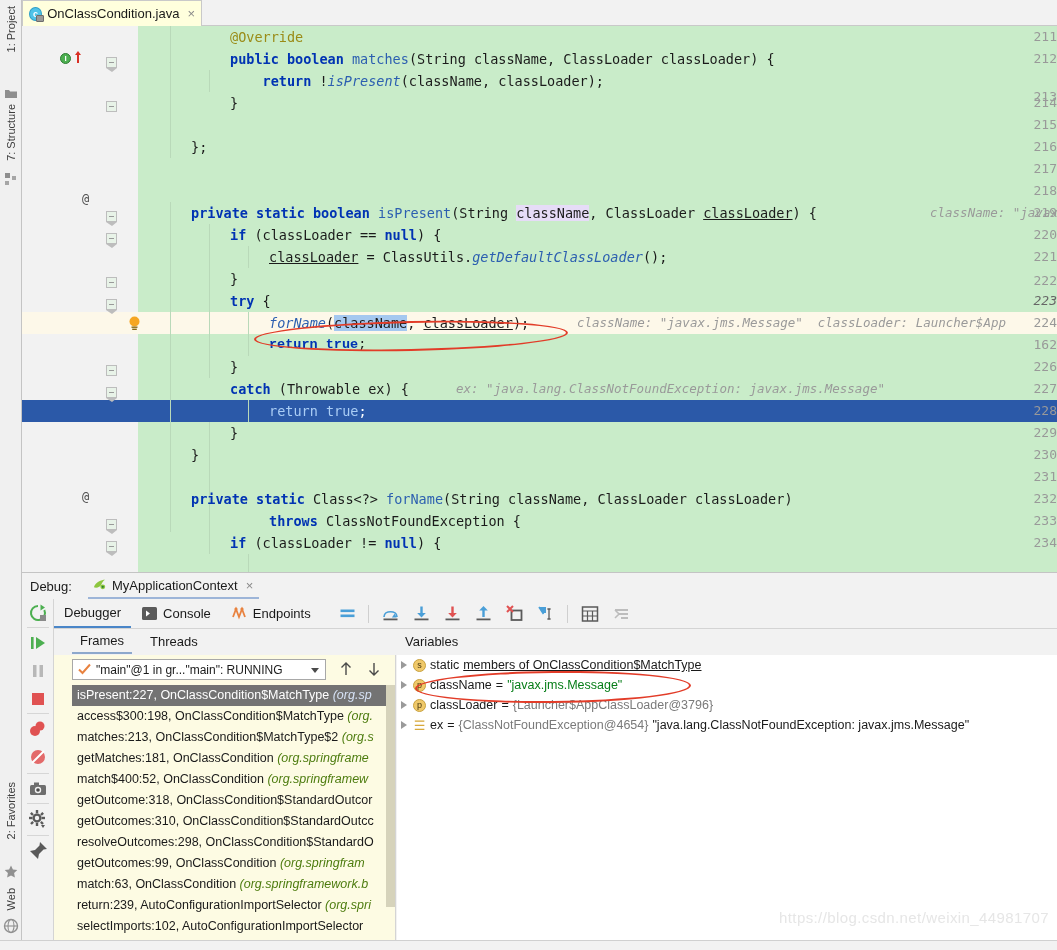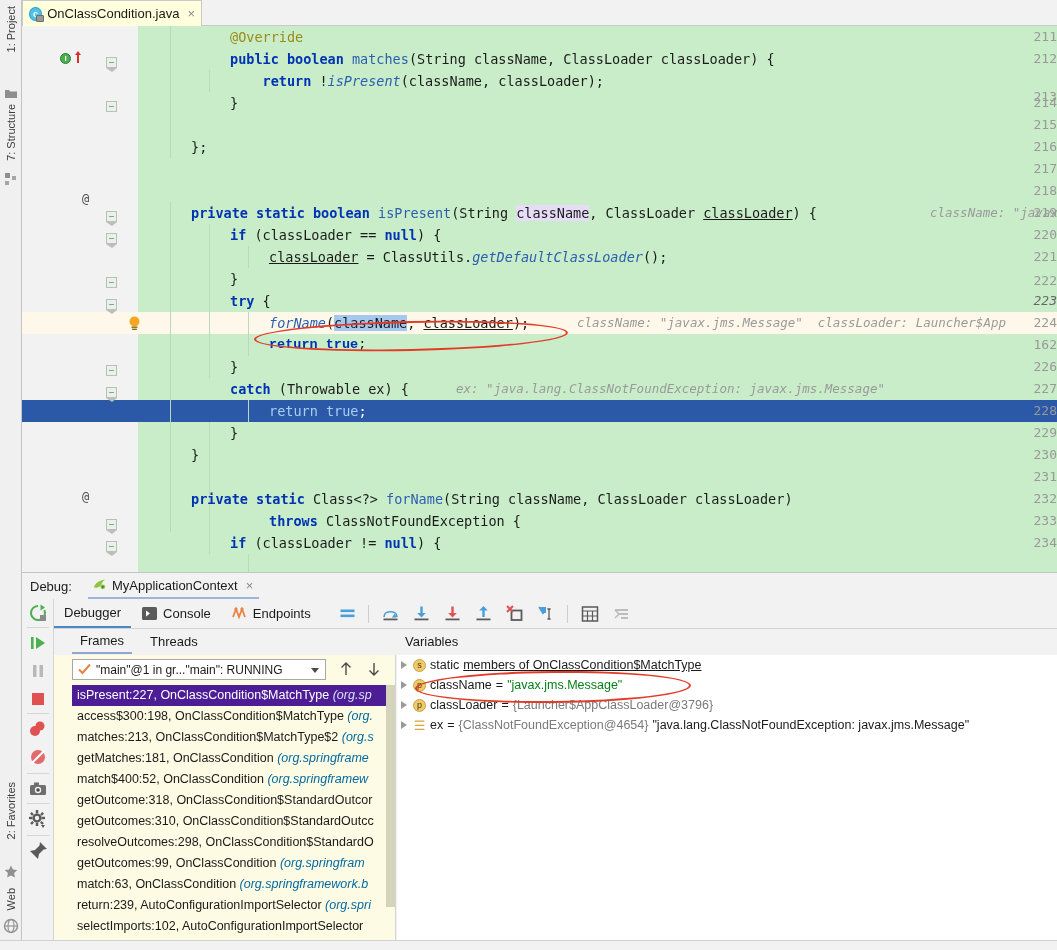--- a/index.html
+++ b/index.html
@@ -298,22 +298,22 @@
   }
   .frame-row {
     height: 21px; line-height: 21px;
     font-size: 12.5px;
     color: #1a1a1a;
     white-space: nowrap;
     padding-left: 5px;
     box-sizing: border-box;
     overflow: hidden;
   }
-  .frame-row.selected { background: #4c1d95; color: #ffffff; }
-  .frame-row .pkg { font-style: italic; color: #0369a1; }
+  .frame-row.selected { background: #737373; color: #ffffff; }
+  .frame-row .pkg { font-style: italic; color: #4d7c0f; }
   .frame-row.selected .pkg { color: #d6e2f5; }
   .frames-vscroll {
     position: absolute; right: 0; top: 30px;
     width: 9px; height: 266px;
     background: #fdfbe3;
   }
   .frames-vthumb {
     position: absolute; right: 0; top: 0;
     width: 9px; height: 222px;
     background: #d6d3bb;
@@ -752,16 +752,17 @@
         <span class="vbadge list">☰</span>
         <span class="vname">ex</span>
         <span> = </span>
         <span class="vref">{ClassNotFoundException@4654}</span>
         <span style="color:#1a1a1a;">"java.lang.ClassNotFoundException: javax.jms.Message"</span>
       </div>
 
       <div class="ellipse" style="left:18px; top:16px; width:272px; height:28px; transform: rotate(-0.6deg);"></div>
     </div>
 
+    <div class="watermark">https://blog.csdn.net/weixin_44981707</div>
   </div>
 
   <div class="statusbar"></div>
 </div>
 
 </body></html>

